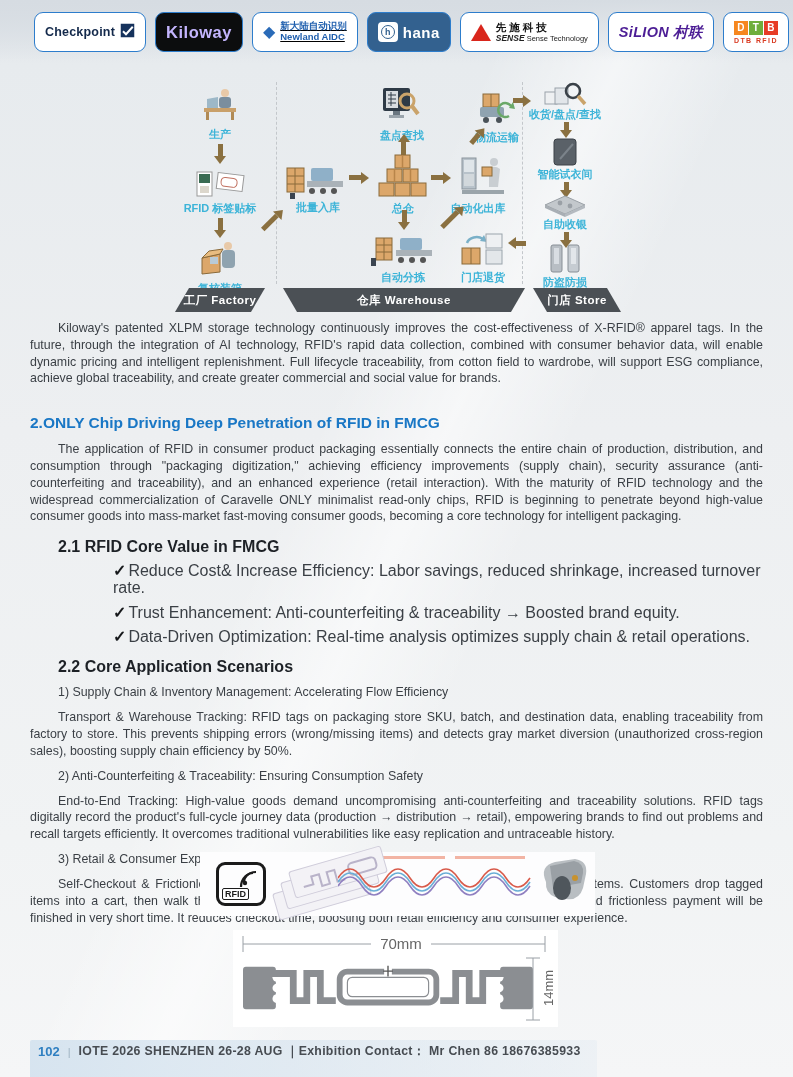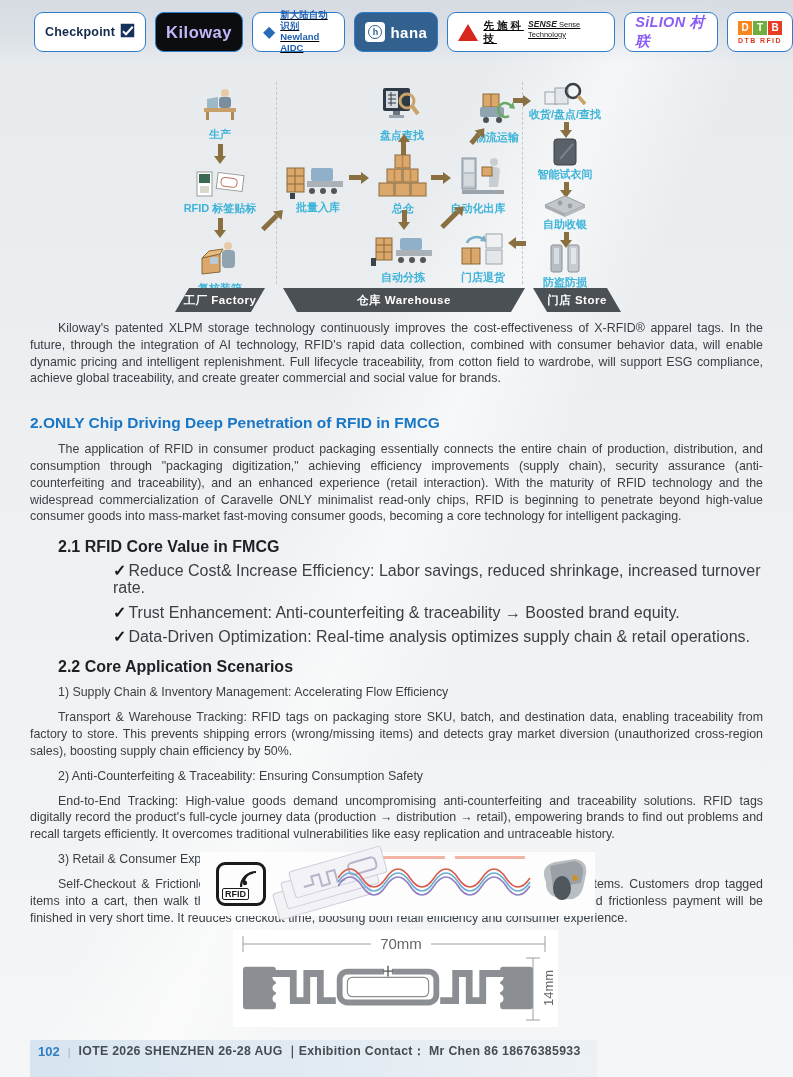--- a/index.html
+++ b/index.html
@@ -22,25 +22,25 @@
   .nl-col { display:flex; flex-direction:column; line-height:1.15;text-decoration:underline; }
   .nl-col .l1 { color:#1f5fae; font-weight:700; font-size:9.5px; }
   .nl-col .l2 { color:#1f5fae; font-weight:700; font-size:9.5px; }
   .lc-hana { background:#33618f; border-color:#2d7dcc; }
   .hana-ic { width:20px; height:20px; background:#fff; border-radius:4px; display:flex; align-items:center; justify-content:center; }
   .hana-ic span { width:14px; height:14px; border:1.5px solid #33618f; border-radius:50%;
     color:#33618f; font-weight:800; font-size:9px; display:flex; align-items:center; justify-content:center; }
   .lc-hana .hana-text { color:#fff; font-weight:700; font-size:15px; letter-spacing:.5px; }
   .sense-tri { width:0; height:0; border-left:10px solid transparent; border-right:10px solid transparent;
     border-bottom:17px solid #d9261c; position:relative; }
-  .sense-col { display:flex; flex-direction:row; line-height:1.2;text-decoration:underline; }
+  .sense-col { display:flex; flex-direction:column; line-height:1.2; }
   .sense-col .l1 { color:#111; font-weight:700; font-size:10.5px; letter-spacing:3px; }
   .sense-col .l2 { font-size:7.5px; color:#222; }
   .sense-col .l2 b { font-style:italic; font-size:8.5px; }
-  .lc-silion .si-text { color:#8b5cf6; font-weight:800; font-style:italic; font-size:14.5px; letter-spacing:.3px; }
+  .lc-silion .si-text { color:#4c1d95; font-weight:800; font-style:italic; font-size:14.5px; letter-spacing:.3px; }
   .dtb-col { display:flex; flex-direction:column; align-items:center; gap:2px; }
   .dtb-blocks { display:flex; gap:1px; }
   .dtb-blocks span { width:14px; height:14px; color:#fff; font-weight:800; font-size:10px;
     display:flex; align-items:center; justify-content:center; }
   .dtb-d { background:#f6871f; } .dtb-t { background:#6fae3d; } .dtb-b { background:#e73c26; }
   .dtb-sub { color:#d93a21; font-weight:700; font-size:7px; letter-spacing:1.4px; }
   
   .diagram { position:absolute; left:165px; top:82px; width:460px; height:236px; }
   .dsep { position:absolute; top:0; height:202px; border-left:1px dashed #c3c7cb; }
   .dlabel { position:absolute; font-size:11px; font-weight:600; color:#3db4d8; text-align:center; line-height:1.1; }

